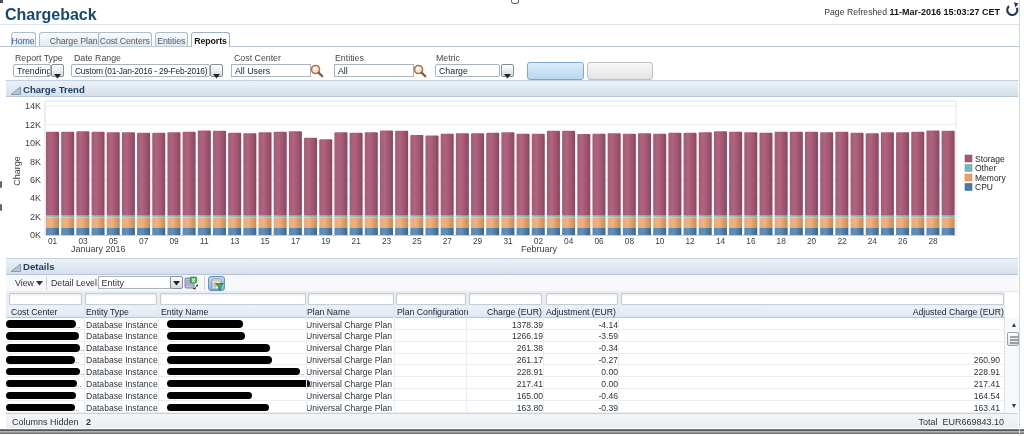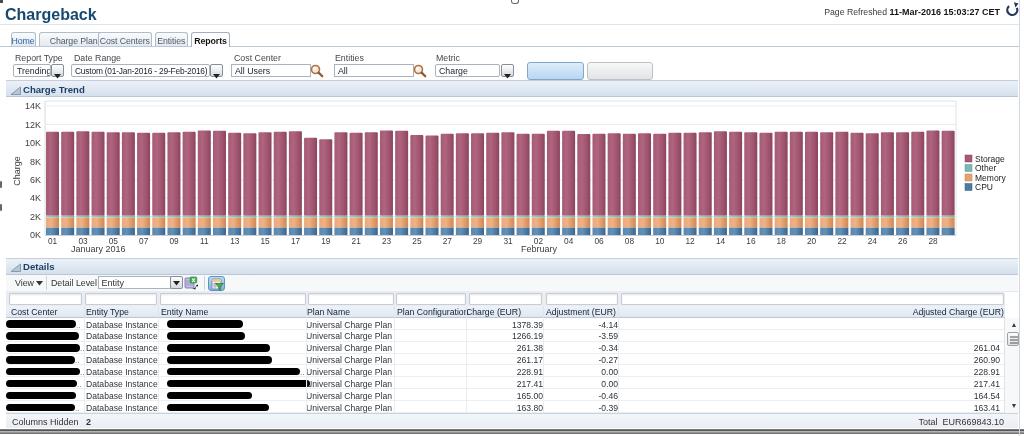--- a/index.html
+++ b/index.html
@@ -497,21 +497,21 @@
  <div class="abs qbe" style="left:469px;width:73px"></div>
  <div class="abs qbe" style="left:546px;width:72px"></div>
  <div class="abs qbe" style="left:621px;width:383px"></div>
 
  <div class="abs" id="thead">
    <span class="hc" style="left:5px">Cost Center</span>
    <span class="hc" style="left:80px">Entity Type</span>
    <span class="hc" style="left:155px">Entity Name</span>
    <span class="hc" style="left:301px">Plan Name</span>
    <span class="hc" style="left:391px">Plan Configuration</span>
-   <span class="hc" style="left:460px;width:76px;">Charge (EUR)</span>
+   <span class="hc" style="left:460px;width:76px;text-align:right">Charge (EUR)</span>
    <span class="hc" style="left:540px;width:70px;text-align:right">Adjustment (EUR)</span>
    <span class="hc" style="left:615px;width:383px;text-align:right">Adjusted Charge (EUR)</span>
    <div class="vline" style="left:78px;height:12px"></div>
    <div class="vline" style="left:152px;height:12px"></div>
    <div class="vline" style="left:300px;height:12px"></div>
    <div class="vline" style="left:388px;height:12px"></div>
    <div class="vline" style="left:460px;height:12px"></div>
    <div class="vline" style="left:537px;height:12px"></div>
    <div class="vline" style="left:612px;height:12px"></div>
  </div>
@@ -531,21 +531,20 @@
 <div class="c c6">1266.19</div>
 <div class="c c7">-3.59</div>
 </div>
     <div class="trow" style="top:341.75px">
 <div class="c c1"><span class="redact" style="width:74px"></span><span class="dots">..</span></div>
 <div class="c c2">Database Instance</div>
 <div class="c c3"><span class="redact" style="width:103px;margin-left:6px"></span></div>
 <div class="c c4">Universal Charge Plan</div>
 <div class="c c6">261.38</div>
 <div class="c c7">-0.34</div>
-<div class="c c8">261.04</div>
 </div>
     <div class="trow" style="top:353.62px">
 <div class="c c1"><span class="redact" style="width:69px"></span><span class="dots">..</span></div>
 <div class="c c2">Database Instance</div>
 <div class="c c3"><span class="redact" style="width:105px;margin-left:6px"></span></div>
 <div class="c c4">Universal Charge Plan</div>
 <div class="c c6">261.17</div>
 <div class="c c7">-0.27</div>
 <div class="c c8">260.90</div>
 </div>

